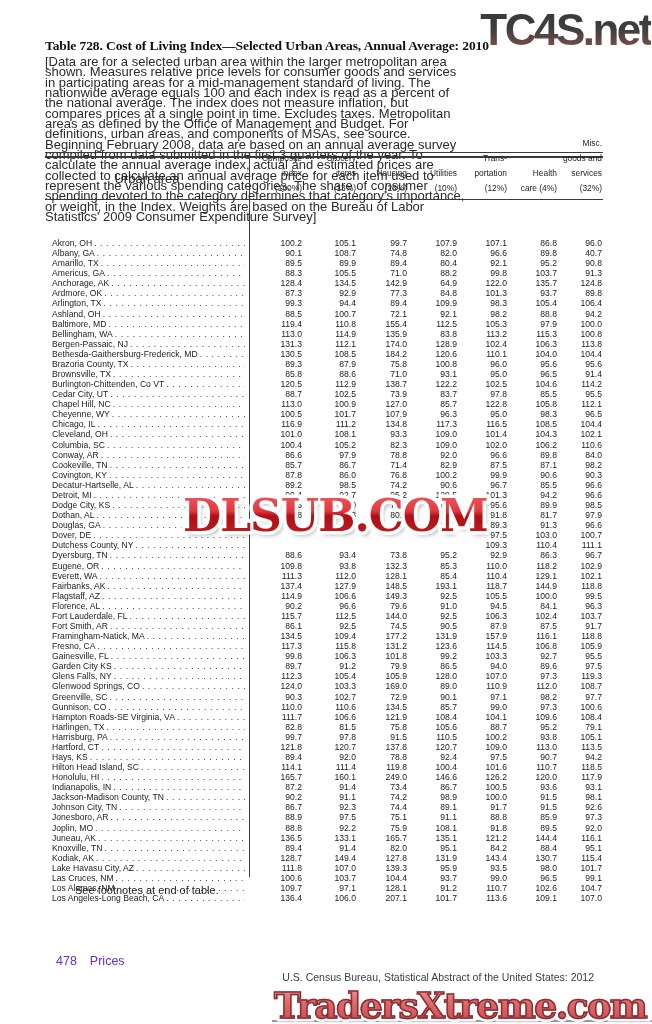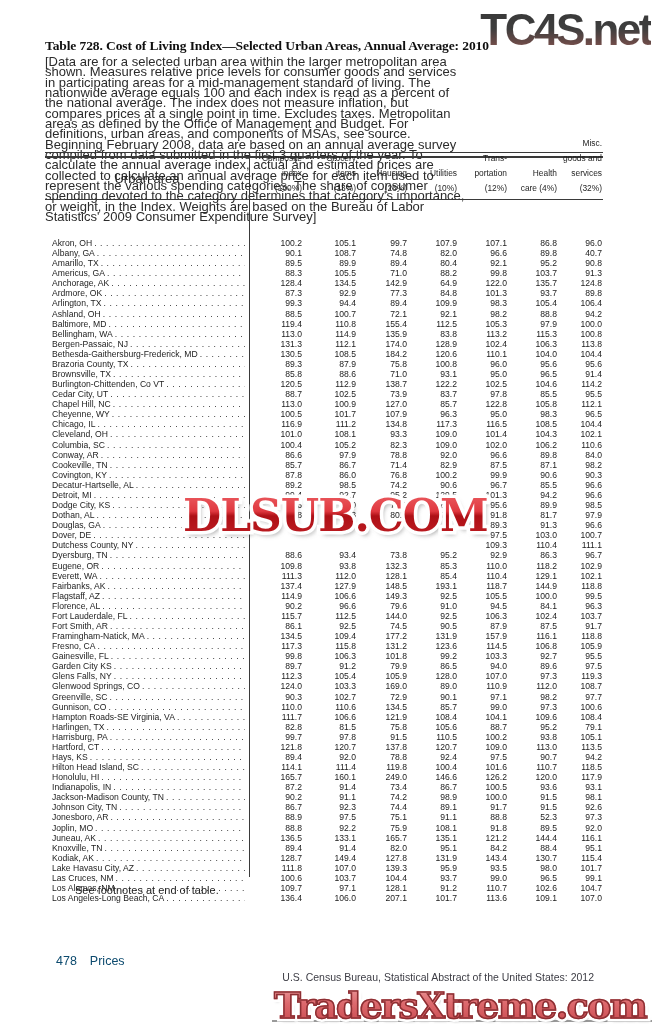--- a/index.html
+++ b/index.html
@@ -38,21 +38,21 @@
   .cell-label { width:204px; display:flex; overflow:hidden; padding-left:7px; }
   .area { white-space:nowrap; }
   .dots { flex:1; overflow:hidden; white-space:nowrap; margin:0 4px 0 2px; color:#2e2e2e; }
   .dots::before { content:". . . . . . . . . . . . . . . . . . . . . . . . . . . . . . . . . . . . . . . . . . . ."; letter-spacing:0.6px; }
   .num { text-align:right; padding-right:1px; }
   .c1,.h1 { width:54px; } .c2,.h2 { width:54px; } .c3,.h3 { width:51px; }
   .c4,.h4 { width:50px; } .c5,.h5 { width:50px; } .c6,.h6 { width:50px; }
   .c7,.h7 { width:45px; }
   .footnote { position:absolute; left:75px; top:884px; font-size:11px; color:#222; }
   
-  .footer-left { position:absolute; left:56px; top:954px; font-size:12.5px; color:#0c4a6e; }
+  .footer-left { position:absolute; left:56px; top:954px; font-size:12.5px; color:#6d28d9; }
   .footer-left .section { margin-left:13px; }
   .source { position:absolute; left:0; top:971px; width:594px; text-align:right;
             font-size:10.5px; color:#3d3d45; }
   .bottom-line { position:absolute; left:272px; top:1020px; width:380px; height:2px; background:#9a9a9a; }
   
   .wm-top {
     position:absolute; top:4px; right:1px; line-height:52px; white-space:nowrap;
     font-family:"Liberation Sans", sans-serif; font-weight:bold;
     font-size:44px; letter-spacing:-2.5px;
   }
@@ -921,21 +921,21 @@
       <div class="row">
         <div class="cell-label">
           <span class="area">Jonesboro, AR</span>
           <span class="dots"></span>
         </div>
         <div class="num c1">88.9</div>
         <div class="num c2">97.5</div>
         <div class="num c3">75.1</div>
         <div class="num c4">91.1</div>
         <div class="num c5">88.8</div>
-        <div class="num c6">52.3</div>
+        <div class="num c6">85.9</div>
         <div class="num c7">97.3</div>
       </div>
 
       <div class="row">
         <div class="cell-label">
           <span class="area">Joplin, MO</span>
           <span class="dots"></span>
         </div>
         <div class="num c1">88.8</div>
         <div class="num c2">92.2</div>

